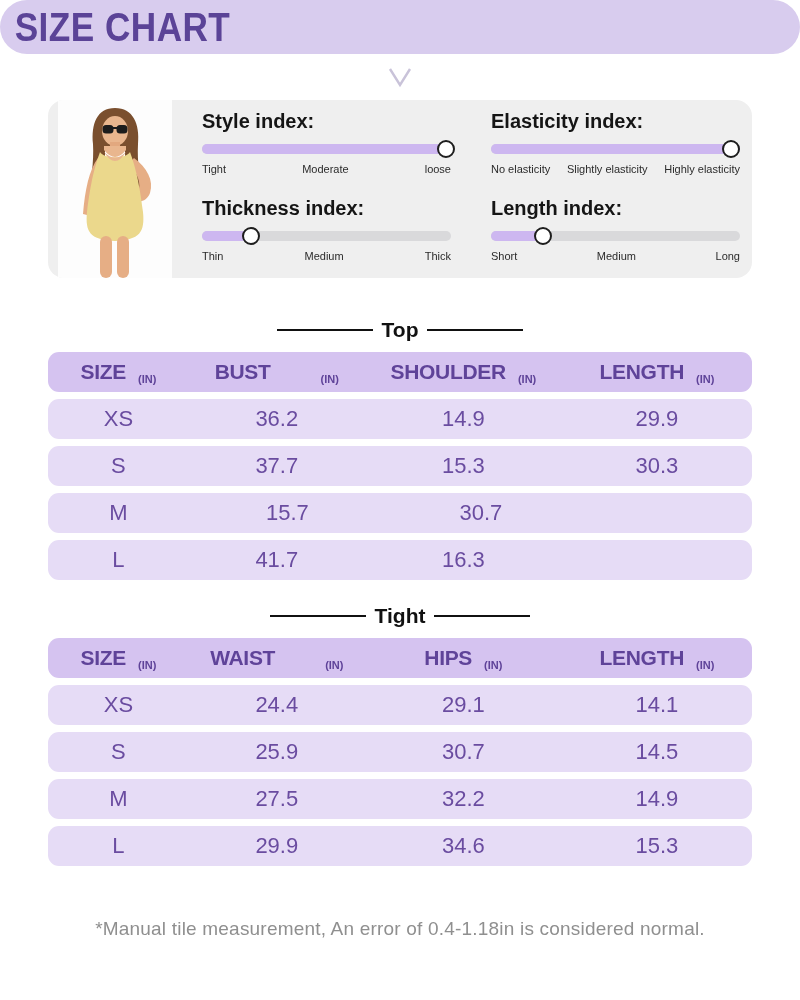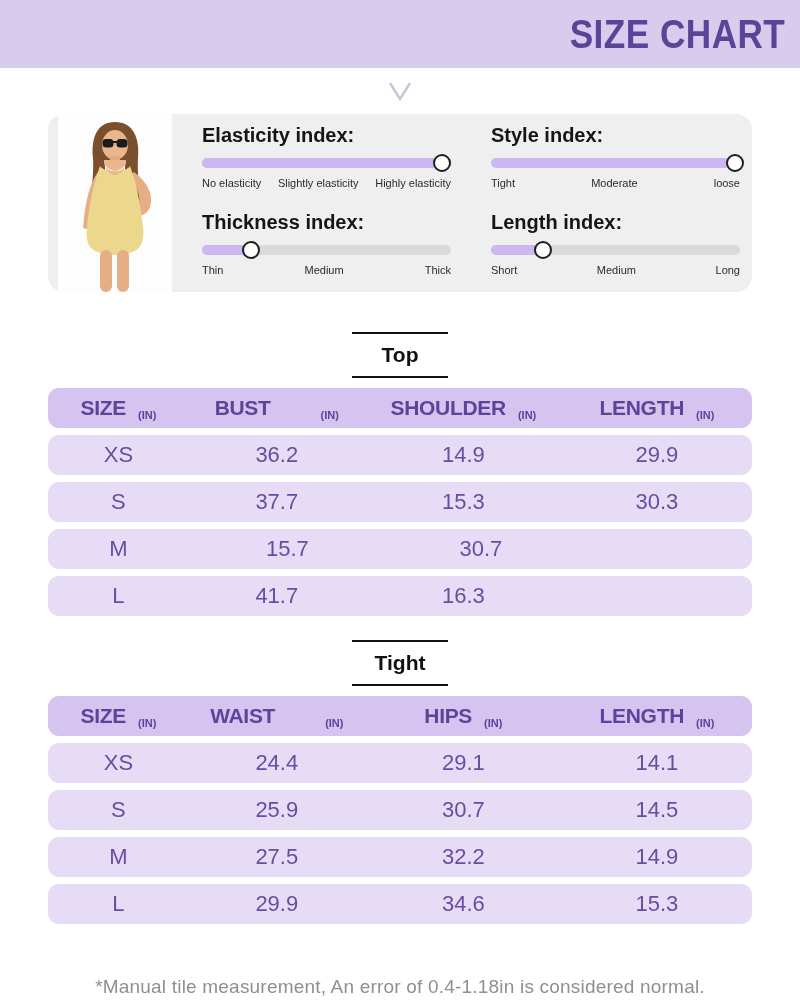--- a/index.html
+++ b/index.html
@@ -1,22 +1,22 @@
 <!DOCTYPE html>
 <html style="--banner_bg: #D8CCEE; --title: #5B4397; --chevron: #C9C3D9; --card_bg: #EFEFEF; --slider_fill: #CDB7F0; --slider_track: #D9D9DB; --table_header_bg: #D5C3F0; --table_header_text: #5F4399; --row_bg: #E6DCF6; --row_text: #6A4CA0; --footnote_text: #8F8F8F; --dress_yellow: #EBD88C;"><head>
 <meta charset="utf-8">
 <style>
   * { box-sizing: border-box; margin: 0; padding: 0; }
   html, body { width: 800px; height: 1000px; background: #ffffff; overflow: hidden; }
   body { font-family: "Liberation Sans", sans-serif; }
   .page { width: 800px; height: 1000px; position: relative; }
 
   .banner {
-    height: 68px; background: var(--banner_bg);
-    display: flex; align-items: center; justify-content: flex-end;
+    height: 54px; background: var(--banner_bg);
+    display: flex; align-items: center; justify-content: flex-start; border-radius: 29px;
   }
   .banner h1 {
     font-size: 40px; font-weight: 800; color: var(--title);
     transform: scaleX(0.88); letter-spacing: 0.5px; white-space: nowrap;
   }
 
   .chevron { height: 46px; display: flex; align-items: center; justify-content: center; }
 
   .card {
     margin: 0 48px; height: 178px; background: var(--card_bg);
@@ -43,21 +43,21 @@
     background: #ffffff; border: 2px solid #1e1e1e; transform: translate(-50%, -50%);
     cursor: grab;
   }
   .marks { display: flex; justify-content: space-between; margin-top: 9px; }
   .marks span { font-size: 11px; color: #2b2b2b; }
   .marks span:nth-child(2) { text-align: center; }
   .marks span:last-child { text-align: right; }
 
   .section-heading {
     display: flex; align-items: center; justify-content: center; gap: 9px;
-    margin-top: 40px; margin-bottom: 10px; flex-direction: column;
+    margin-top: 40px; margin-bottom: 10px;
   }
   .section-heading.second { margin-top: 24px; }
   .rule { width: 96px; height: 2px; background: #111; }
   .heading-text { font-size: 21px; font-weight: 600; color: #111; }
 
   .size-table { margin: 0 48px; }
   .trow, .thead { height: 40px; border-radius: 11px; display: flex; align-items: stretch; }
   .thead { background: var(--table_header_bg); }
   .trow { background: var(--row_bg); margin-top: 7px; }
   .cell {
@@ -116,41 +116,41 @@
 
         <path d="M42 52 C46 59 68 59 72 52 C77 66 81 80 85 112 C87 132 82 140 57 141 C32 140 27 132 29 112 C33 80 37 66 42 52 Z" fill="#EBD88C"></path>
         <path d="M46 52 Q57 63 68 52 Q57 70 46 52 Z" fill="#E9B68E"></path>
 
         <rect x="42" y="136" width="12" height="42" rx="6" fill="#E6AE85"></rect>
         <rect x="59" y="136" width="12" height="42" rx="6" fill="#E6AE85"></rect>
       </svg>
     </div>
     <div class="indices" id="indices">
         <div class="index-block">
+          <div class="index-label">Style index:</div>
+          <div class="track">
+            <div class="fill" style="width: 100%;"></div>
+            <div class="knob" style="left: 98%;"></div>
+          </div>
+          <div class="marks">
+            <span>Tight</span>
+            <span>Moderate</span>
+            <span>loose</span>
+          </div>
+        </div>
+        <div class="index-block">
           <div class="index-label">Elasticity index:</div>
           <div class="track">
             <div class="fill" style="width: 100%;"></div>
             <div class="knob" style="left: 96.5%;"></div>
           </div>
           <div class="marks">
             <span>No elasticity</span>
             <span>Slightly elasticity</span>
             <span>Highly elasticity</span>
-          </div>
-        </div>
-        <div class="index-block">
-          <div class="index-label">Style index:</div>
-          <div class="track">
-            <div class="fill" style="width: 100%;"></div>
-            <div class="knob" style="left: 98%;"></div>
-          </div>
-          <div class="marks">
-            <span>Tight</span>
-            <span>Moderate</span>
-            <span>loose</span>
           </div>
         </div>
         <div class="index-block">
           <div class="index-label">Thickness index:</div>
           <div class="track">
             <div class="fill" style="width: 19.5%;"></div>
             <div class="knob" style="left: 19.5%;"></div>
           </div>
           <div class="marks">
             <span>Thin</span>

